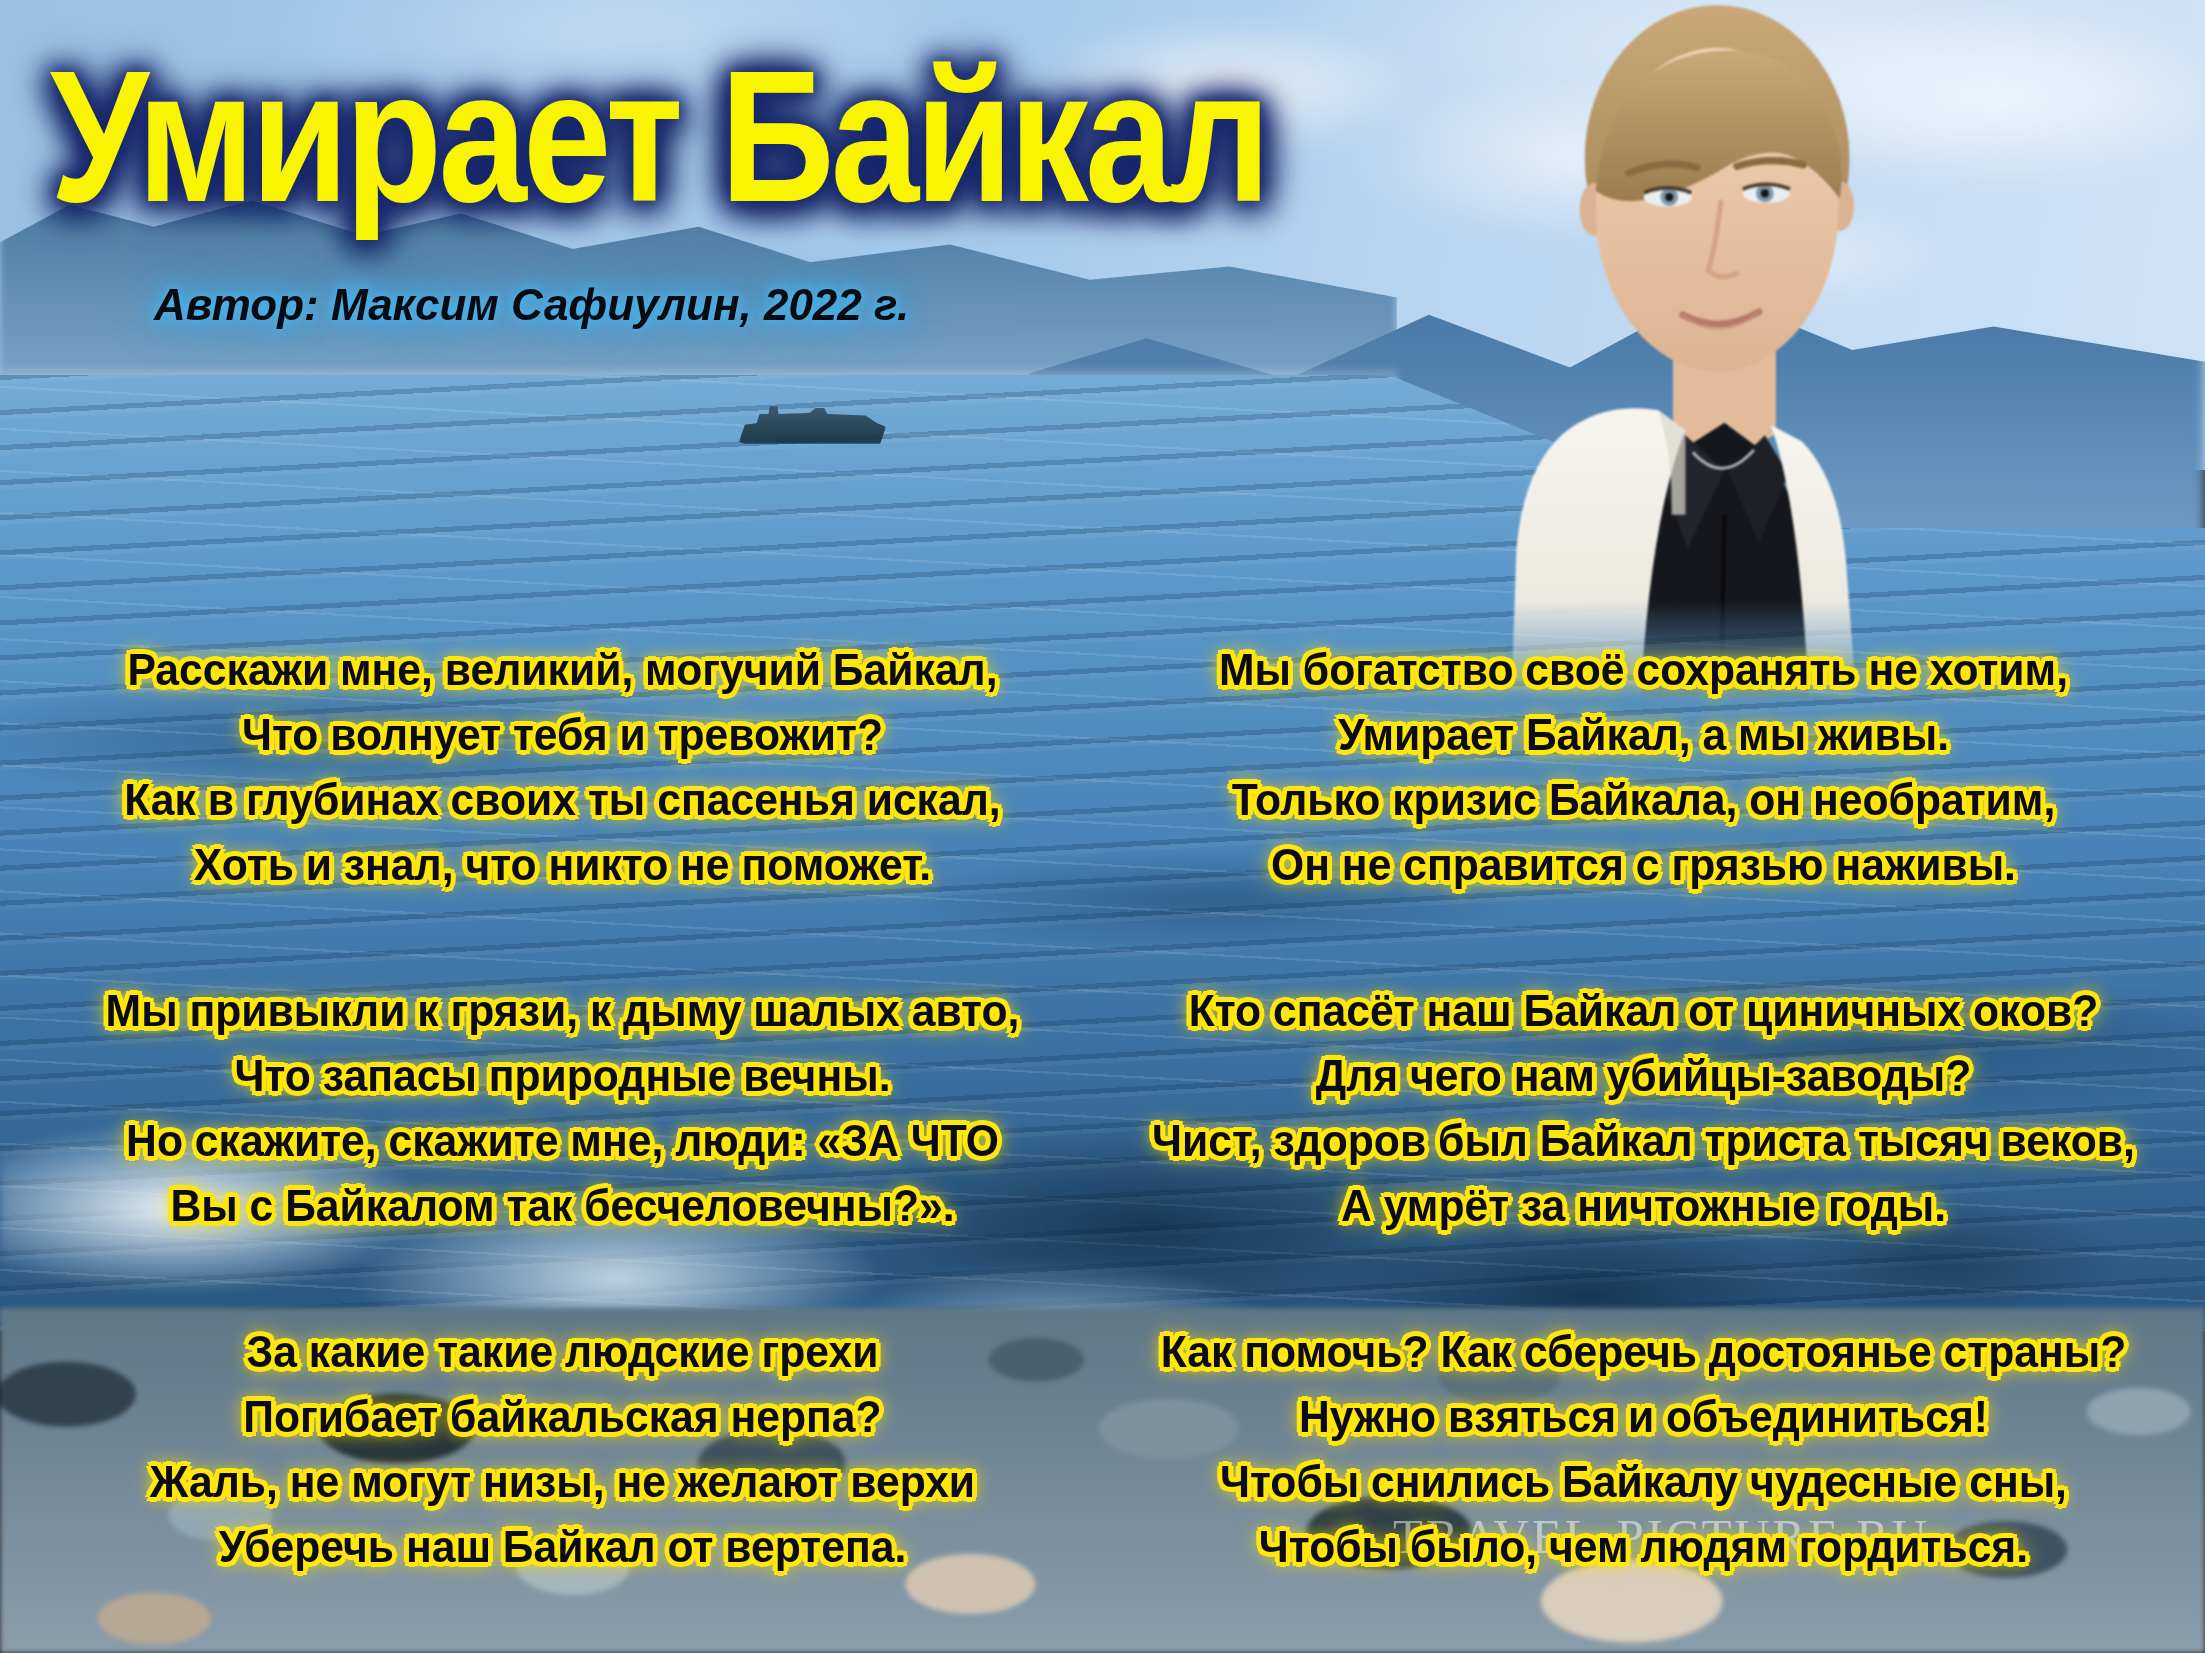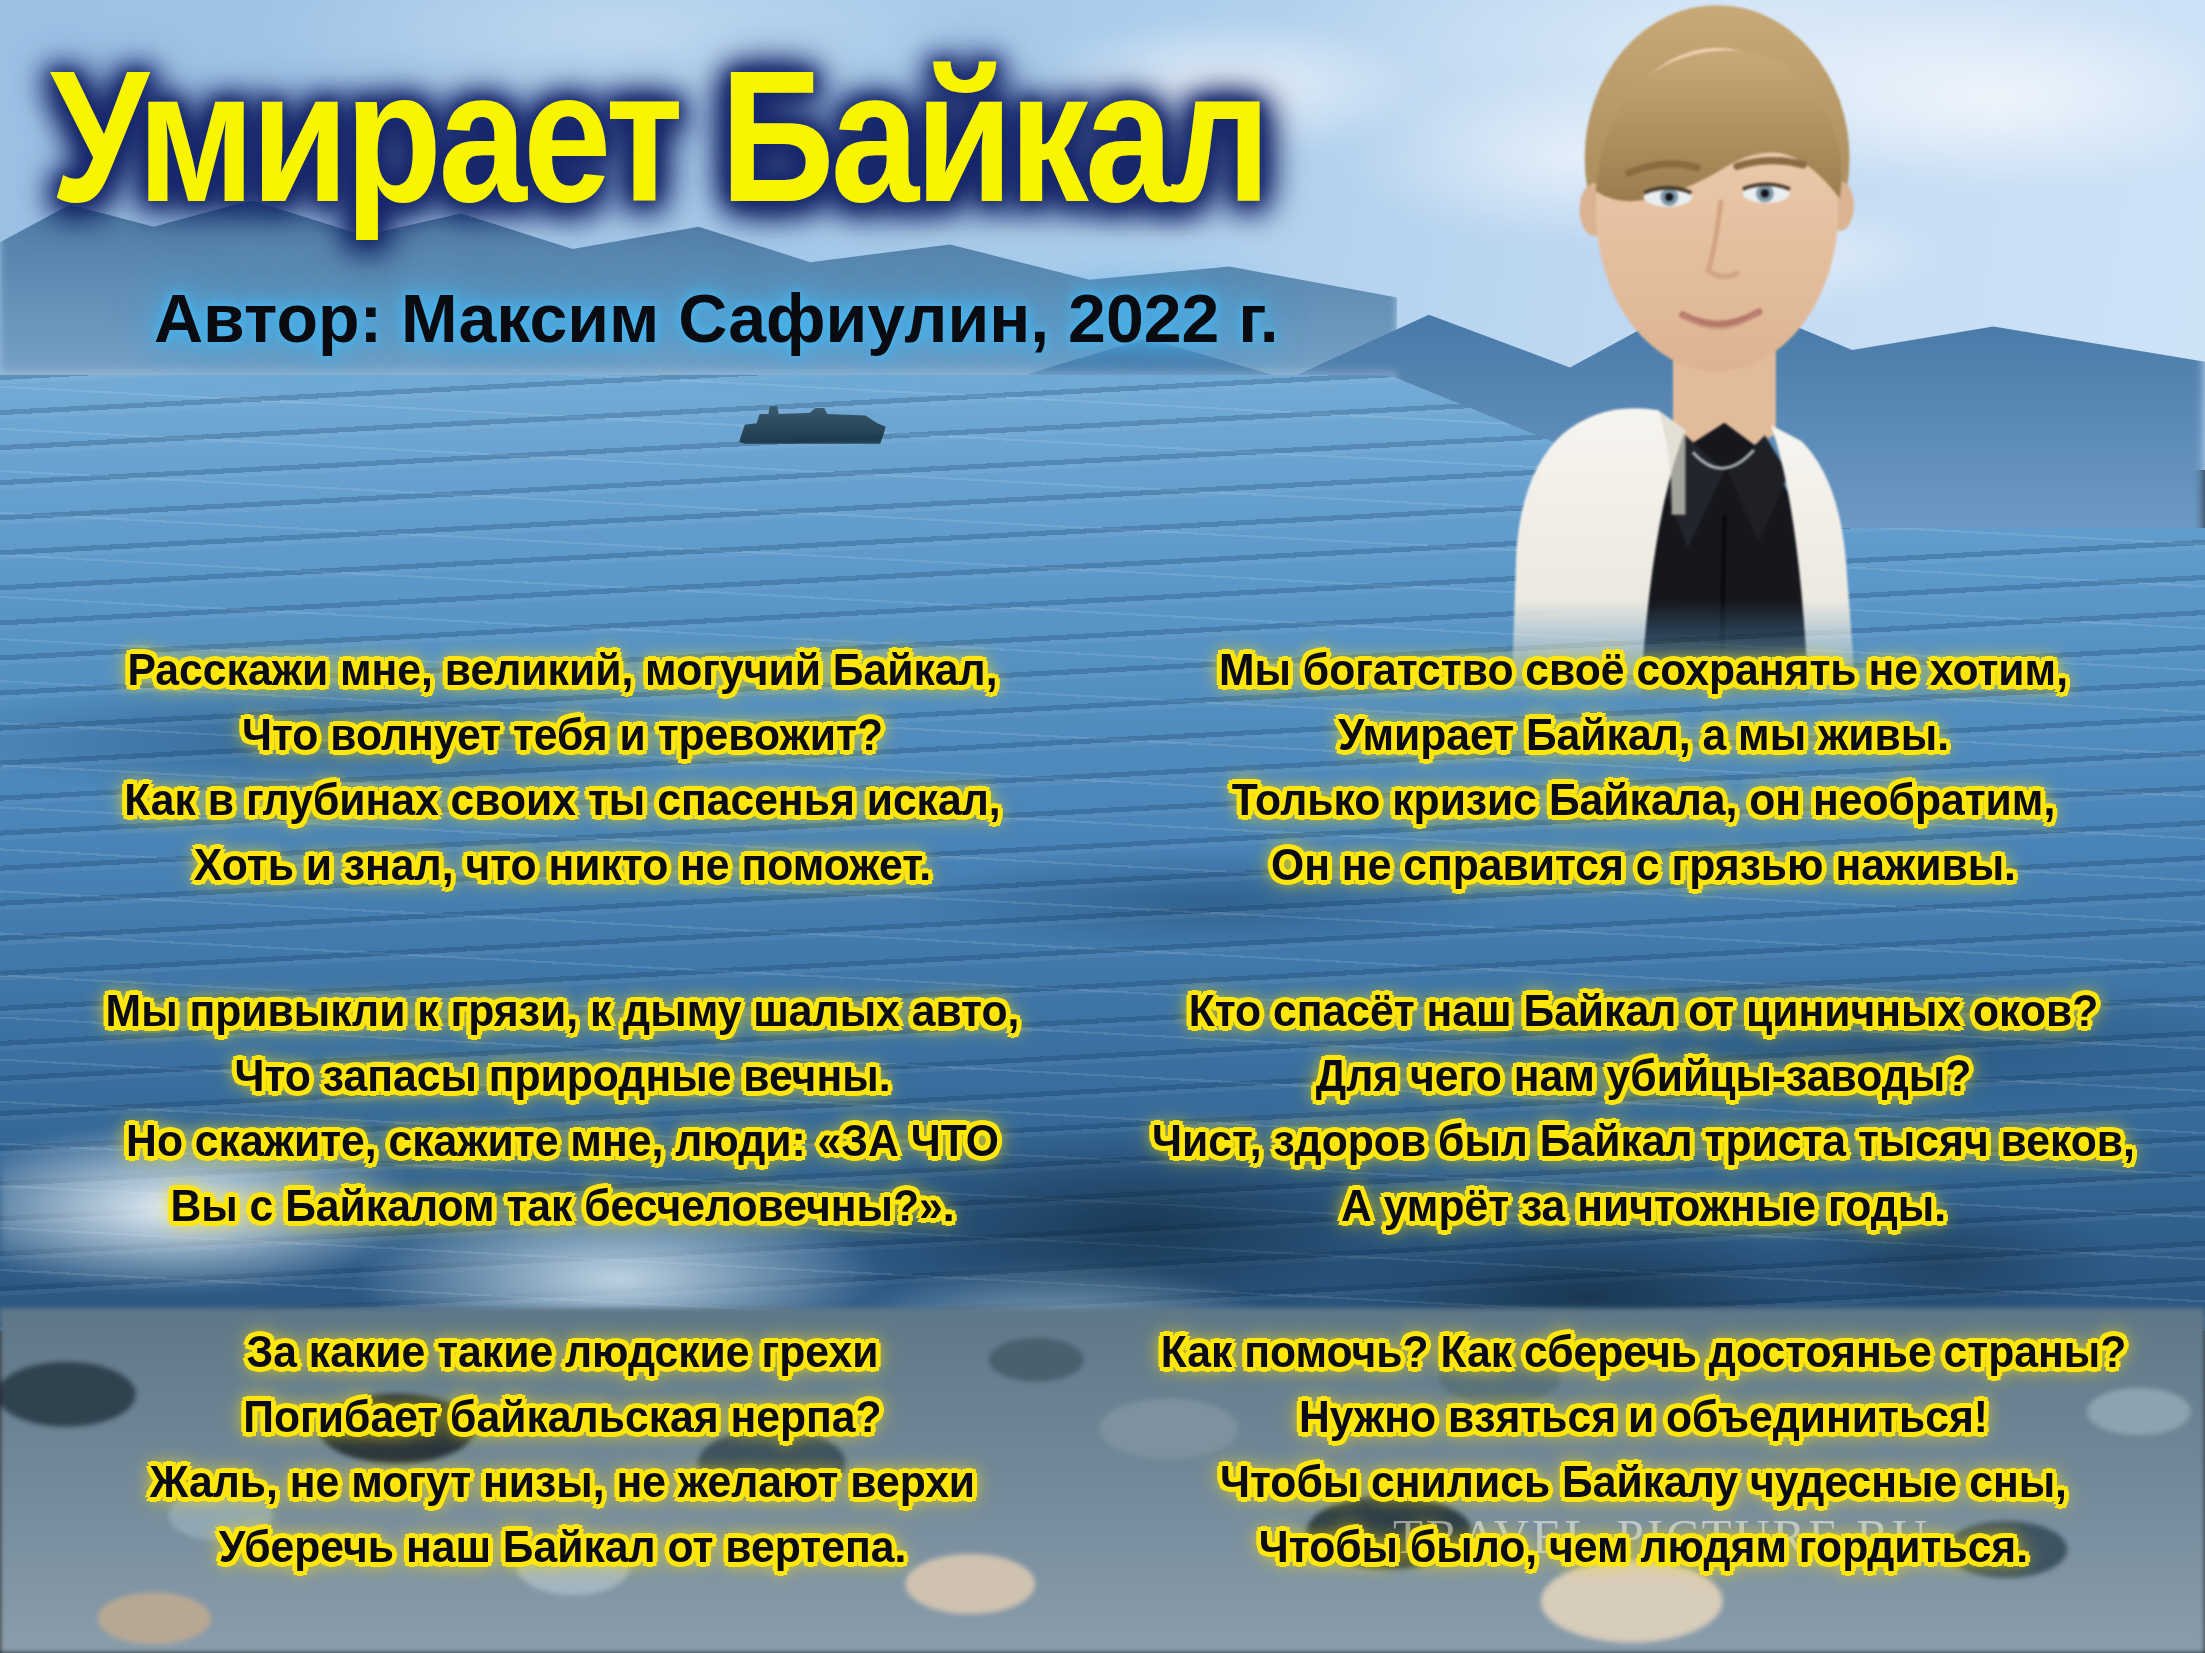--- a/index.html
+++ b/index.html
@@ -83,22 +83,22 @@
     font-family:"Liberation Serif","DejaVu Serif",serif;
     font-size:49px;letter-spacing:2.9px;color:rgba(255,255,255,.5);white-space:nowrap;}
 
   
   .title{position:absolute;left:50px;top:43px;margin:0;z-index:20;
     font-weight:900;font-size:187px;line-height:1;letter-spacing:-4.4px;white-space:nowrap;
     color:#f9f500;transform:scaleX(.85);transform-origin:0 0;
     text-shadow:0 0 16px #17276f,0 0 33px #17276f,0 0 51px #14215f,
                 5.9px 7.4px 37px #0e1a52,-5.9px 4.4px 33px #0e1a52;}
   .subtitle{position:absolute;left:154px;top:281px;z-index:20;
-    font-weight:700;font-size:68px;line-height:1.1;white-space:nowrap;color:#0a0b10;
-    text-shadow:0 0 8.8px #49b7f0,0 0 19px #49b7f0,0 0 33px #3ea6e2,0 0 51px rgba(70,165,225,.8);}
+    font-weight:700;font-size:44px;line-height:1.1;white-space:nowrap;color:#0a0b10;
+    text-shadow:0 0 8.8px #49b7f0,0 0 19px #49b7f0,0 0 33px #3ea6e2,0 0 51px rgba(70,165,225,.8);font-style:italic;}
 
   
   .poem{position:absolute;top:637px;width:1125px;text-align:center;z-index:10;
     font-weight:700;transform:scaleX(.97);transform-origin:center top;}
   .poem-left{left:0;}
   .poem-right{left:1081px;}
   .stanza{margin:0 0 81px 0;}
   .line{font-size:44px;line-height:65px;white-space:nowrap;color:#0b0c13;
     text-shadow:
       -3.7px -3.7px 0 #ffe70d, 3.7px -3.7px 0 #ffe70d, -3.7px 3.7px 0 #ffe70d, 3.7px 3.7px 0 #ffe70d,

